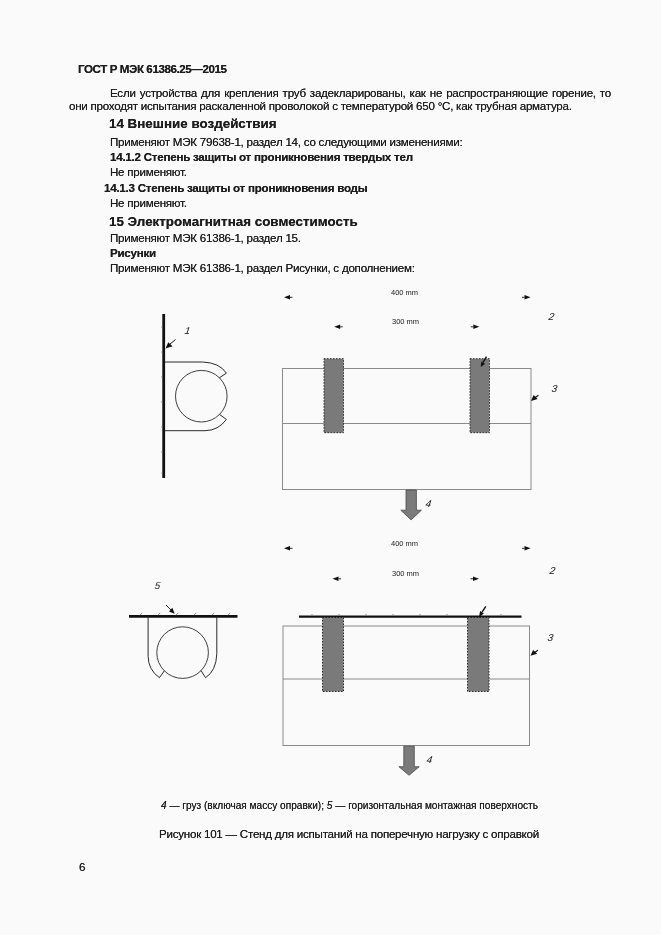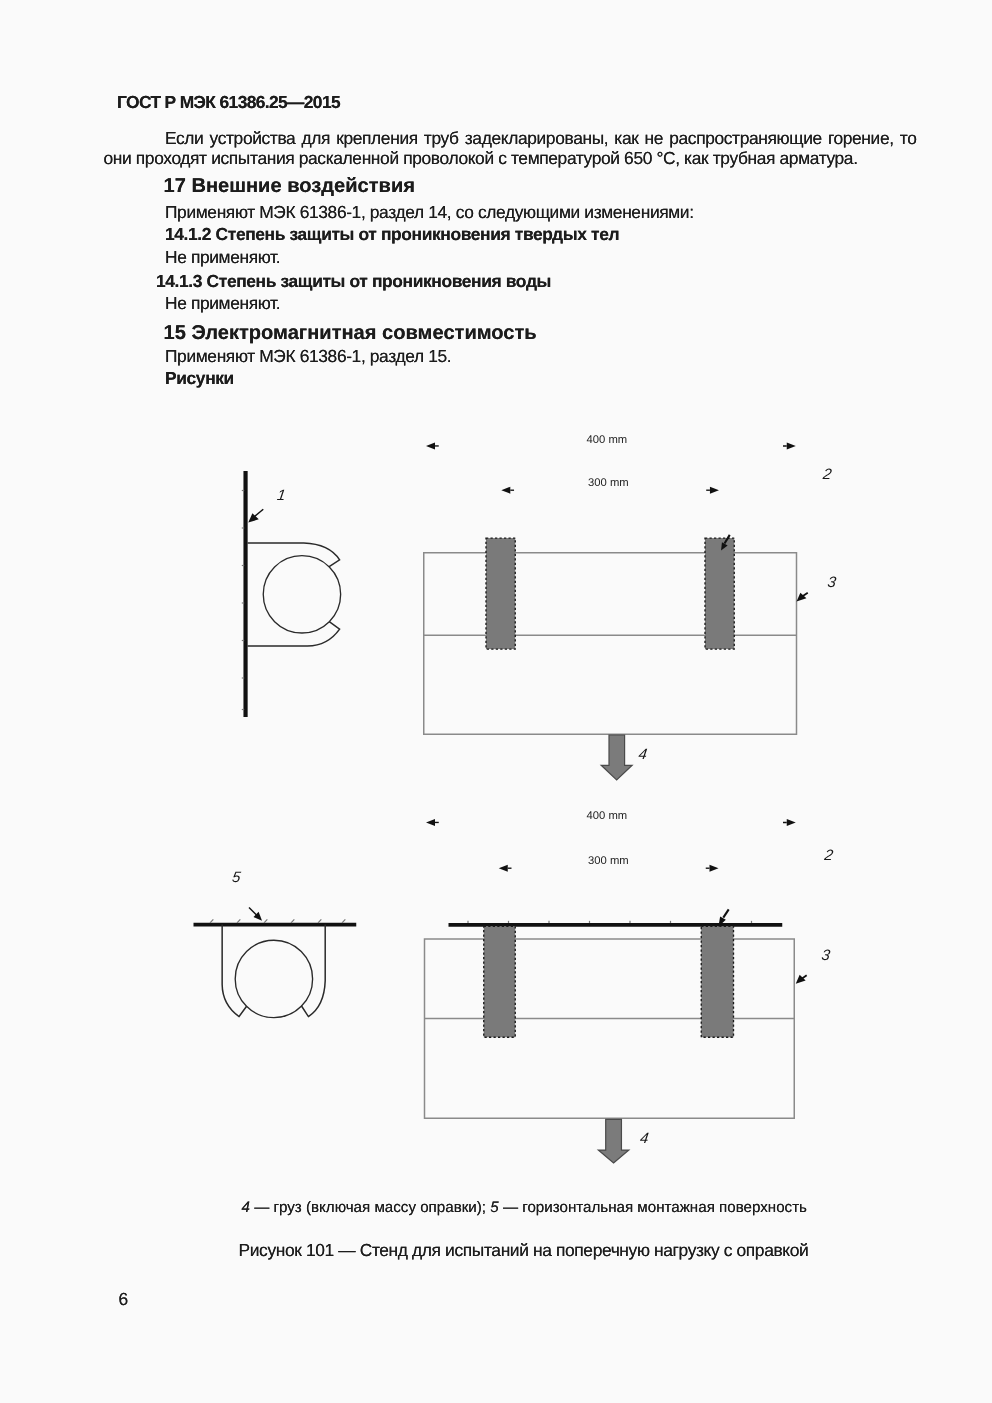--- a/index.html
+++ b/index.html
@@ -15,38 +15,39 @@
 </head>
 <body>
 <div id="page">
 
   <div class="t b" style="left:78px;top:63.2px;letter-spacing:-0.42px;">ГОСТ Р МЭК 61386.25—2015</div>
 
   <div class="t" id="p1" style="left:110px;top:87.2px;word-spacing:1.1px;">Если устройства для крепления труб задекларированы, как не распространяющие горение, то</div>
 
   <div class="t" id="p2" style="left:69px;top:99.8px;">они проходят испытания раскаленной проволокой с температурой 650 °С, как трубная арматура.</div>
 
-  <div class="t h" style="left:109px;top:118.2px;">17 Внешние воздействия</div>
-
-  <div class="t" style="left:110px;top:135.8px;">Применяют МЭК 61386-1, раздел 14, со следующими изменениями:</div>
+  <div class="t h" style="left:109px;top:118.2px;">14 Внешние воздействия</div>
+
+  <div class="t" style="left:110px;top:135.8px;">Применяют МЭК 79638-1, раздел 14, со следующими изменениями:</div>
 
   <div class="t b" style="left:110px;top:151px;">14.1.2 Степень защиты от проникновения твердых тел</div>
 
   <div class="t" style="left:110px;top:166.4px;">Не применяют.</div>
 
   <div class="t b" style="left:104px;top:181.6px;">14.1.3 Степень защиты от проникновения воды</div>
 
   <div class="t" style="left:110px;top:196.9px;">Не применяют.</div>
 
   <div class="t h" style="left:109px;top:216.3px;">15 Электромагнитная совместимость</div>
 
   <div class="t" style="left:110px;top:231.6px;">Применяют МЭК 61386-1, раздел 15.</div>
 
   <div class="t b" style="left:110px;top:246.8px;">Рисунки</div>
 
+  <div class="t" style="left:110px;top:262.1px;">Применяют МЭК 61386-1, раздел Рисунки, с дополнением:</div>
 
   <svg width="661" height="935" viewBox="0 0 661 935">
 
     <g>
       <line x1="163.7" y1="314" x2="163.7" y2="478" stroke="#111" stroke-width="2.8"></line>
       <g stroke="#777" stroke-width="0.8">
         <line x1="161.2" y1="327" x2="162.8" y2="327"></line>
         <line x1="161.2" y1="352" x2="162.8" y2="352"></line>
         <line x1="161.2" y1="377" x2="162.8" y2="377"></line>
         <line x1="161.2" y1="402" x2="162.8" y2="402"></line>

